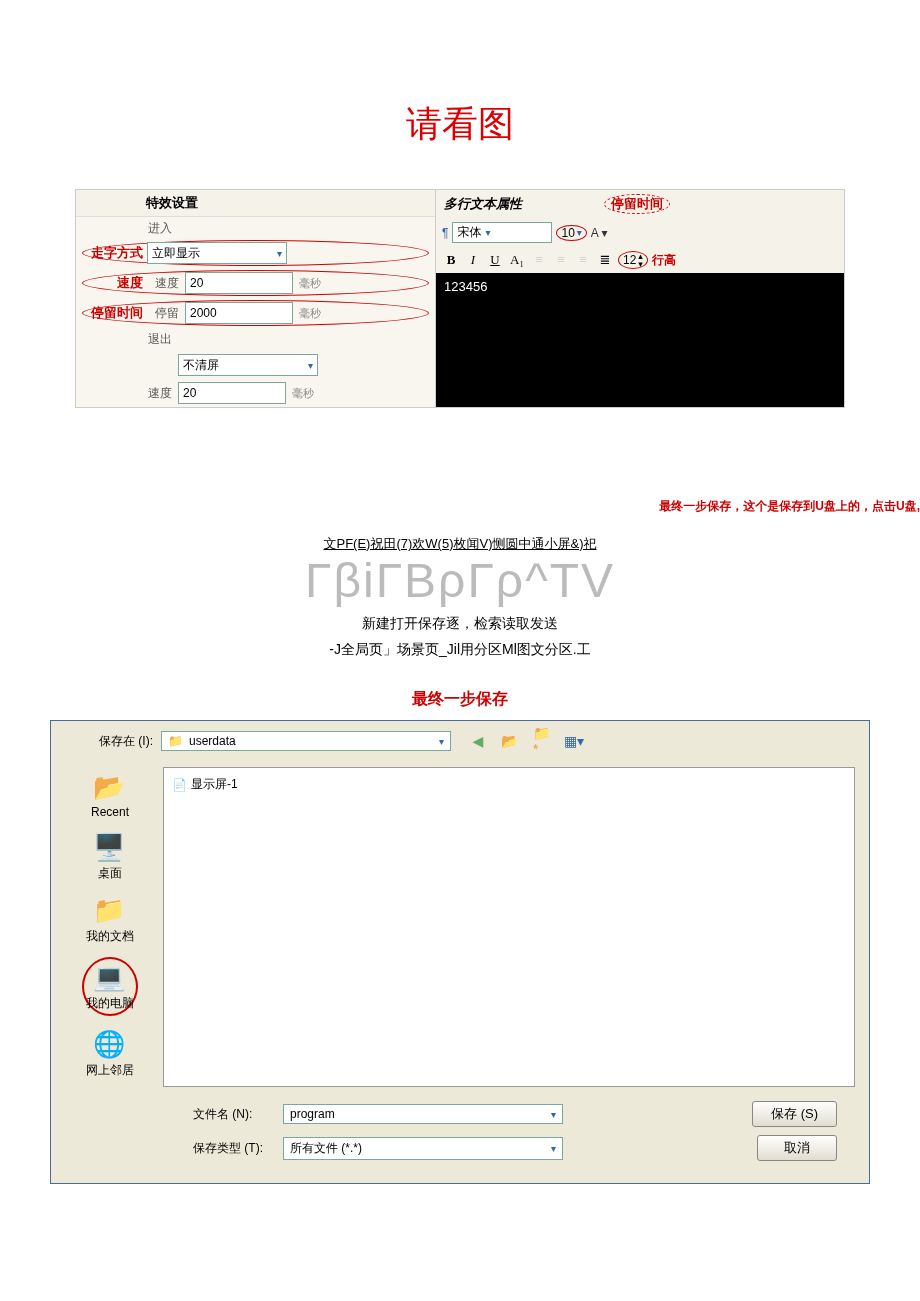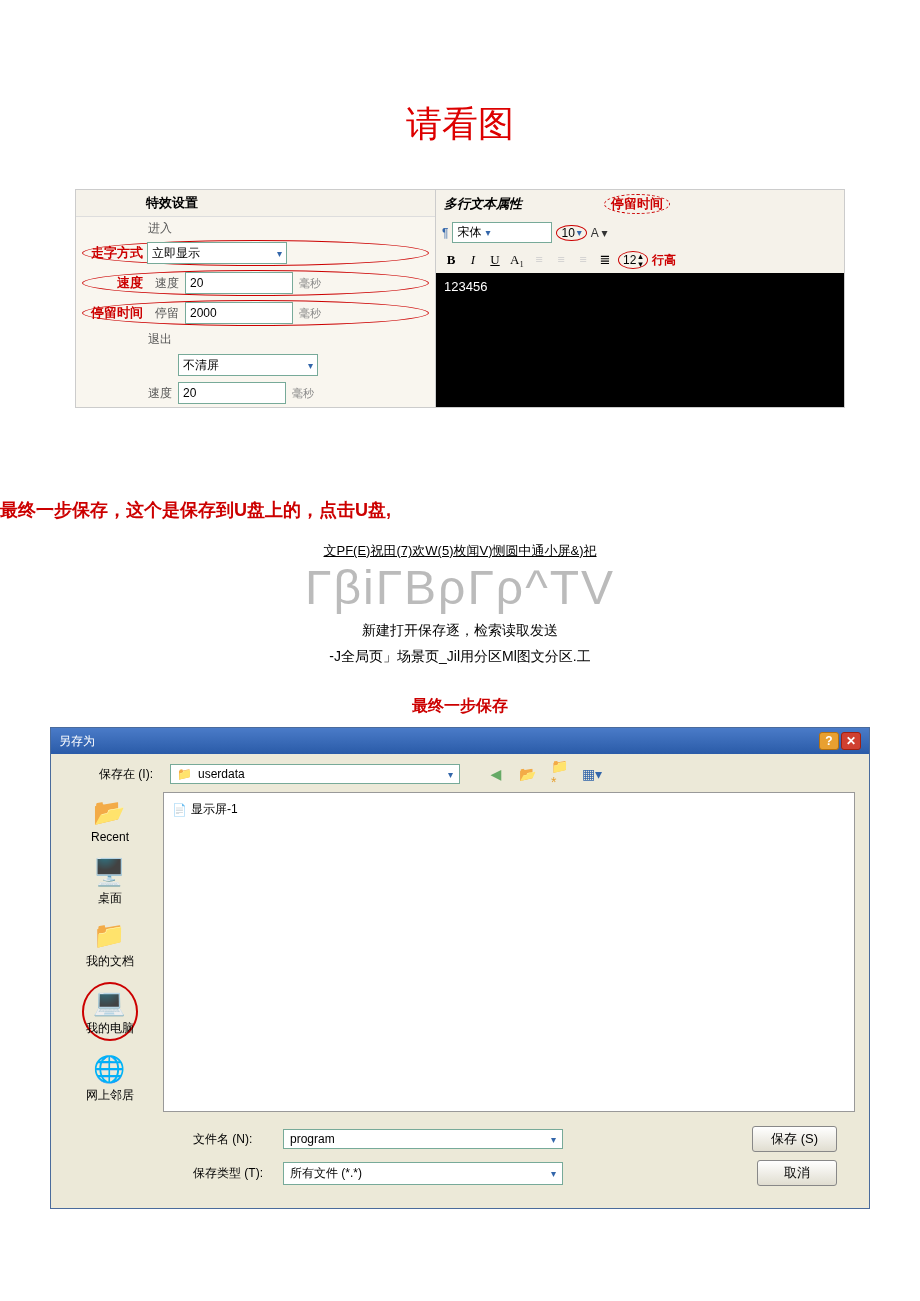--- a/index.html
+++ b/index.html
@@ -19,32 +19,32 @@
 .sel { width: 140px; display: flex; justify-content: space-between; align-items: center; }
 .inp { width: 108px; }
 .unit { font-size: 11px; color: #888; margin-left: 2px; }
 .chev { color: #36a; font-size: 10px; }
 .right-panel { flex: 1; background: #f9f6ef; display: flex; flex-direction: column; }
 .toolbar-row { display: flex; align-items: center; gap: 4px; padding: 4px 6px; background: #f5f2ea; font-size: 12px; }
 .toolbar-row .small-sel { border: 1px solid #7a9; background: #fff; padding: 1px 4px; display: inline-flex; align-items: center; gap: 4px; }
 .tb-btn { font-family: serif; font-size: 13px; width: 18px; text-align: center; cursor: pointer; }
 .sz-box { border: 1px solid #c00; border-radius: 50%; padding: 0 4px; display: inline-flex; align-items: center; gap: 2px; }
 .black-area { flex: 1; background: #000; color: #fff; font-size: 13px; padding: 6px 8px; min-height: 100px; }
-.caption-red { color: #c00; font-size: 18px; text-align: left; margin: 90px 0 20px; font-weight: bold; }
+.caption-red { color: #c00; font-size: 12px; text-align: right; margin: 90px 0 20px; font-weight: bold; }
 .menu-line { text-align: center; font-size: 13px; text-decoration: underline; margin-bottom: 4px; }
 .big-gray { text-align: center; font-size: 48px; color: #bbb; letter-spacing: 2px; line-height: 1; }
 .sub-line { text-align: center; font-size: 14px; margin-top: 10px; }
 .sub-line2 { text-align: center; font-size: 14px; margin-top: 8px; }
 .caption-red2 { color: #c00; font-size: 16px; text-align: center; margin: 30px 0 10px; font-weight: bold; }
 .dialog { width: 820px; margin: 0 auto; border: 1px solid #4a6b9c; background: #ece9d8; font-size: 12px; }
 .dlg-title { background: linear-gradient(to bottom, #4a7bc8, #2a5ba8); color: #fff; padding: 4px 8px; display: flex; align-items: center; justify-content: space-between; }
 .dlg-title-btns { display: flex; gap: 2px; }
 .dlg-tbtn { width: 20px; height: 18px; background: #e8a030; border: 1px solid #b47010; border-radius: 3px; display: flex; align-items: center; justify-content: center; color: #fff; font-size: 12px; font-weight: bold; }
 .dlg-tbtn.close { background: #d04030; border-color: #a02010; }
-.dlg-top-row { padding: 10px 14px 8px; display: flex; align-items: center; gap: 17px; }
+.dlg-top-row { padding: 10px 14px 16px; display: flex; align-items: center; gap: 8px; }
 .dlg-top-row .lbl { width: 88px; text-align: right; }
 .loc-sel { border: 1px solid #7a9; background: #fff; padding: 2px 6px; width: 290px; display: flex; align-items: center; gap: 6px; }
 .nav-icons { display: flex; gap: 14px; margin-left: 10px; align-items: center; }
 .nav-ico { width: 18px; height: 18px; display: inline-flex; align-items: center; justify-content: center; font-size: 14px; }
 .dlg-main { display: flex; padding: 0 14px 8px; gap: 8px; }
 .sidebar { width: 90px; display: flex; flex-direction: column; gap: 12px; align-items: center; padding-top: 4px; }
 .side-item { display: flex; flex-direction: column; align-items: center; gap: 2px; font-size: 12px; cursor: pointer; }
 .side-ico { width: 38px; height: 32px; display: flex; align-items: center; justify-content: center; font-size: 26px; }
 .circled { border: 2px solid #c00; border-radius: 50%; padding: 2px; }
 .file-list { flex: 1; background: #fff; border: 1px solid #999; min-height: 320px; padding: 6px; }
@@ -144,27 +144,20 @@
 </div>
 
 <div class="caption-red">最终一步保存，这个是保存到U盘上的，点击U盘,</div>
 <div class="menu-line">文PF(E)祝田(7)欢W(5)枚闻V)恻圆中通小屏&amp;)祀</div>
 <div class="big-gray">ΓβiΓΒρΓρ^TV</div>
 <div class="sub-line">新建打开保存逐，检索读取发送</div>
 <div class="sub-line2">-J全局页」场景页_Jil用分区Ml图文分区.工</div>
 <div class="caption-red2">最终一步保存</div>
 
 <div class="dialog">
-  <div class="dlg-title">
-    <span>另存为</span>
-    <div class="dlg-title-btns">
-      <div class="dlg-tbtn">?</div>
-      <div class="dlg-tbtn close">✕</div>
-    </div>
-  </div>
 
   <div class="dlg-top-row">
     <span class="lbl">保存在 (I):</span>
     <div class="loc-sel">
       <span class="folder-ico">📁</span>
       <span style="flex:1">userdata</span>
       <span class="chev">▾</span>
     </div>
     <div class="nav-icons">
       <span class="nav-ico" style="color:#6a6">◀</span>

